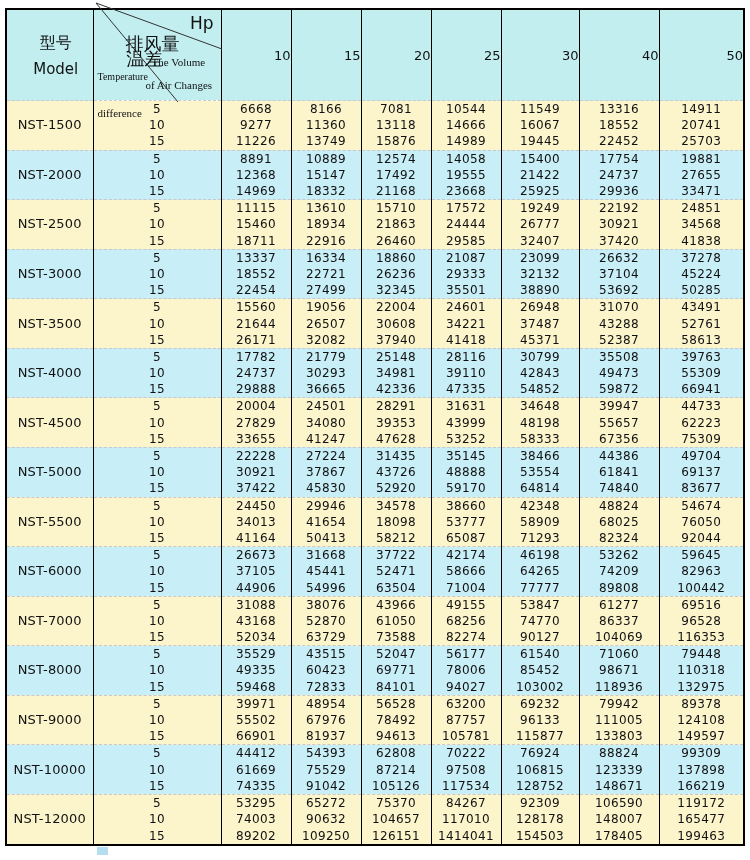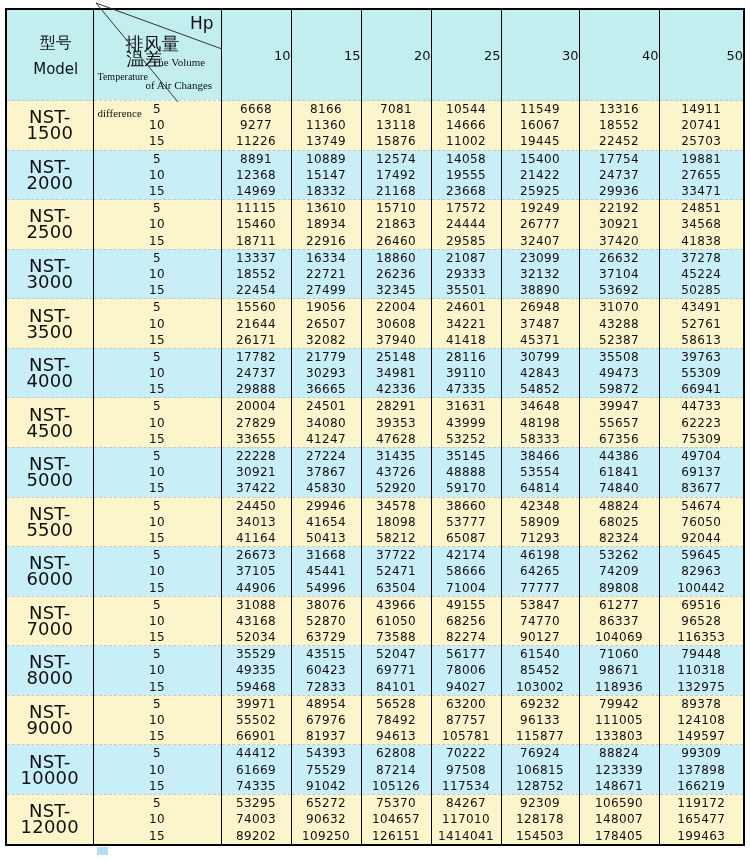--- a/index.html
+++ b/index.html
@@ -31,21 +31,21 @@
     background:var(--header-bg);
     height:90px;
     font-size:13px;font-weight:normal;
     border-bottom:1px dashed var(--dash);
     text-align:right;
   }
   tbody tr.group-start td{border-top:1px dashed var(--dash);}
   tbody tr.yellow td{background:var(--row-yellow);}
   tbody tr.blue td{background:var(--row-blue);}
   tbody td{font-size:12px;letter-spacing:0.4px;height:16px;line-height:16px;}
-  td.model{font-size:18px;letter-spacing:0.2px;}
+  td.model{font-size:13px;letter-spacing:0.2px;}
   
   .model-head{display:flex;flex-direction:column;align-items:center;justify-content:center;gap:9px;padding-left:12px;}
   .model-cn{font-size:16px;line-height:18px;}
   .model-en{font-size:15px;line-height:16px;}
   
   th.diag{position:relative;}
   th.diag .lines{position:absolute;left:0;top:-8px;width:128px;height:100px;pointer-events:none;}
   th.diag .lbl{position:absolute;white-space:nowrap;line-height:1.05;}
   .hp-lbl{right:7px;top:5px;font-size:17px;}
   .vol-cn{left:32px;top:25px;font-size:18px;font-family:Liberation Serif, serif;}
@@ -123,21 +123,21 @@
           <td>14666</td>
           <td>16067</td>
           <td>18552</td>
           <td>20741</td>
         </tr>
         <tr class="yellow">
           <td>15</td>
           <td>11226</td>
           <td>13749</td>
           <td>15876</td>
-          <td>11002</td>
+          <td>14989</td>
           <td>19445</td>
           <td>22452</td>
           <td>25703</td>
         </tr>
         <tr class="blue group-start">
           <td class="model" rowspan="3">NST-2000</td>
           <td>5</td>
           <td>8891</td>
           <td>10889</td>
           <td>12574</td>

